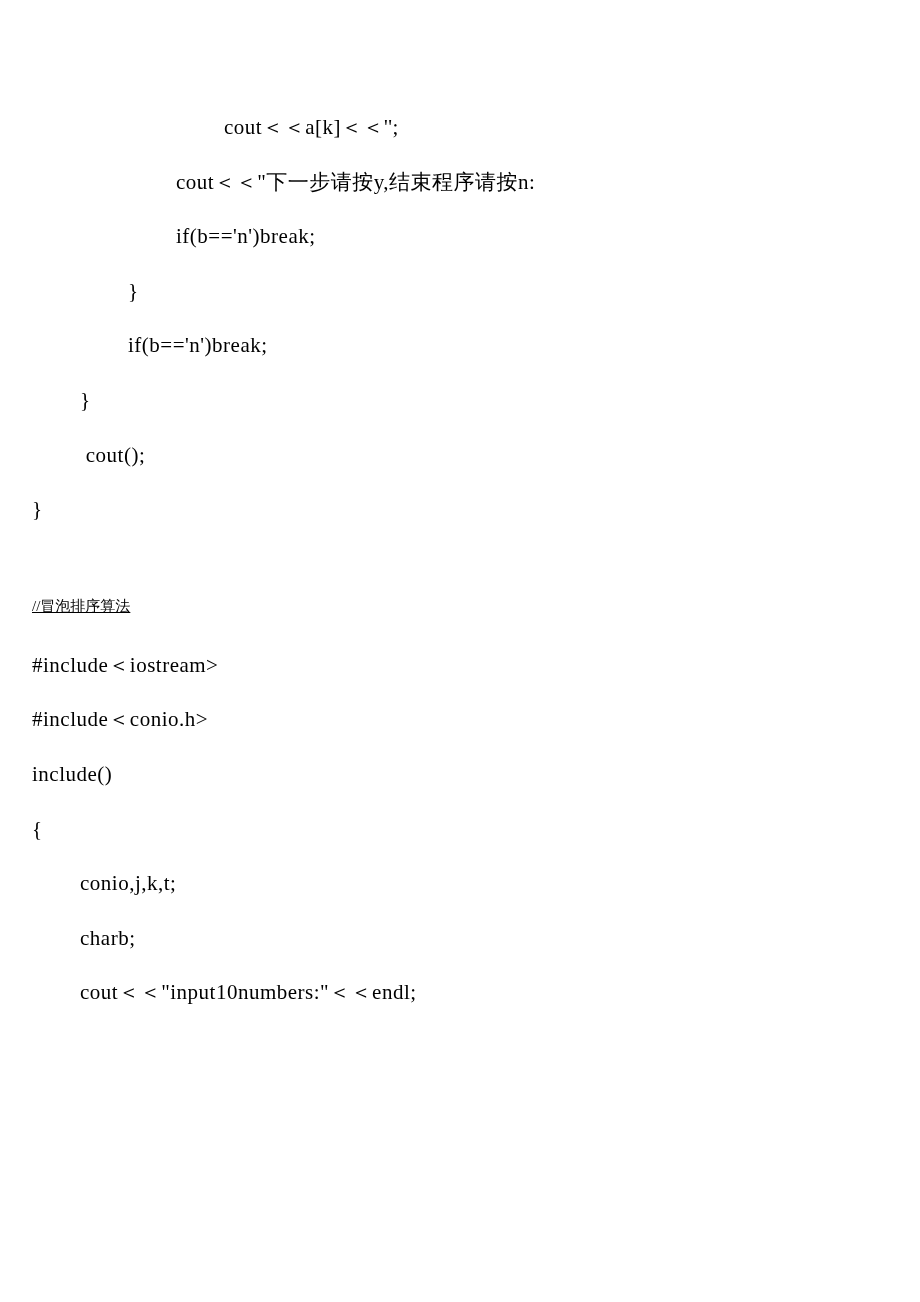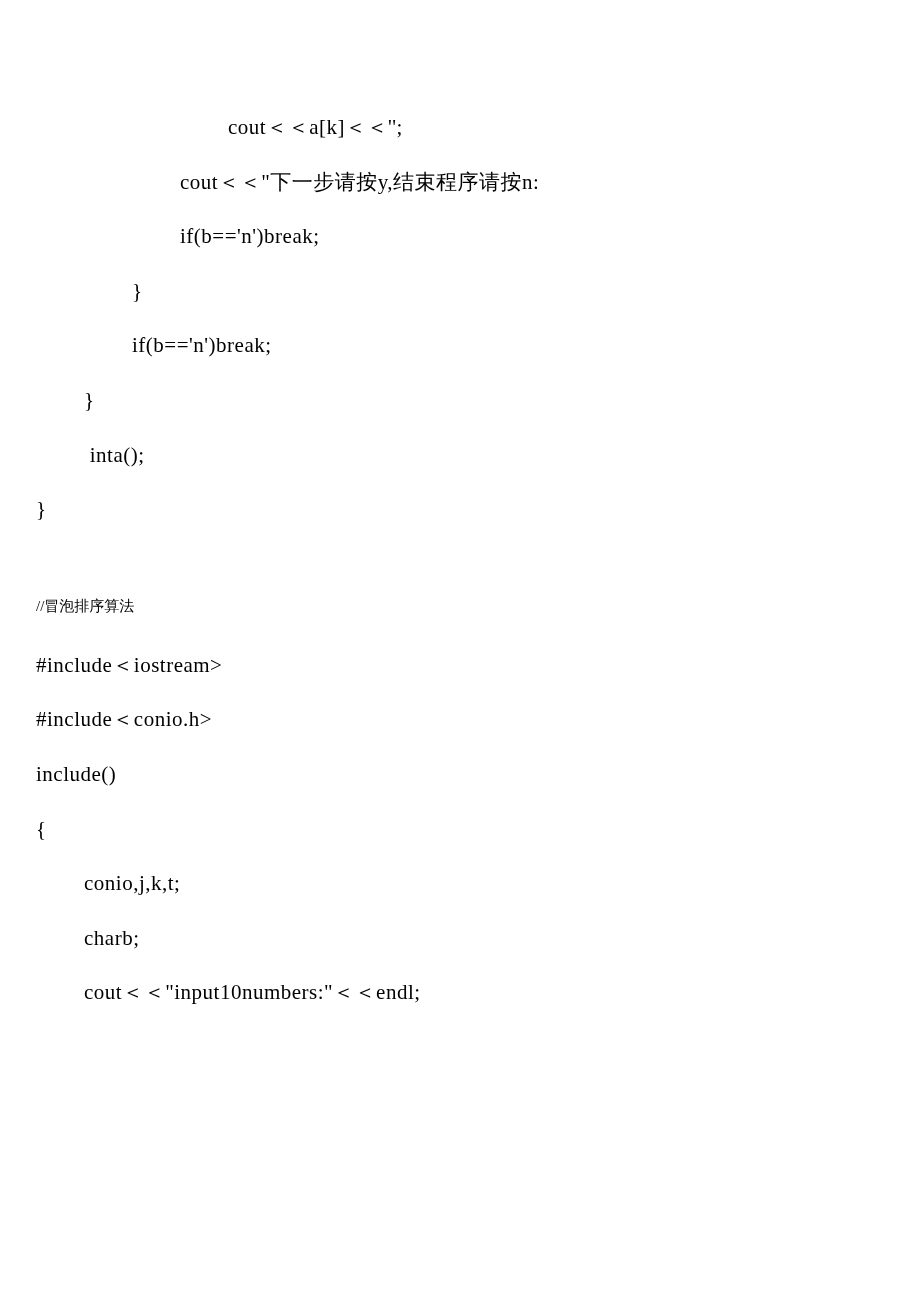--- a/index.html
+++ b/index.html
@@ -11,52 +11,54 @@
       width: 920px;
       height: 1302px;
       background: #ffffff;
       font-family: "SimSun", "宋体", serif;
       font-size: 21px;
       color: #000000;
       padding: 100px 0 0 0;
       line-height: 2.6;
     }
     .content {
-      padding-left: 84px;
+      padding-left: 60px;
+      margin-left: 20px;
     }
     .line {
       white-space: pre;
       letter-spacing: 0.5px;
     }
     .indent1 {
       padding-left: 48px;
     }
     .indent2 {
       padding-left: 96px;
     }
     .indent3 {
       padding-left: 144px;
     }
     .comment {
       font-size: 15px;
       margin-top: 50px;
       margin-bottom: 12px;
+      text-decoration: underline;
     }
   </style>
 </head>
 <body>
 
 <div class="content">
   <div class="line indent3">cout＜＜a[k]＜＜'';</div>
   <div class="line indent2">cout＜＜"下一步请按y,结束程序请按n:</div>
   <div class="line indent2">if(b=='n')break;</div>
   <div class="line indent1">}</div>
   <div class="line indent1">if(b=='n')break;</div>
   <div class="line">}</div>
-  <div class="line"> inta();</div>
+  <div class="line"> cout();</div>
   <div class="line" style="margin-left:-48px">}</div>
 
   <div class="comment" style="margin-left:-48px">//冒泡排序算法</div>
 
   <div class="line" style="margin-left:-48px">#include＜iostream&gt;</div>
   <div class="line" style="margin-left:-48px">#include＜conio.h&gt;</div>
   <div class="line" style="margin-left:-48px">include()</div>
   <div class="line" style="margin-left:-48px">{</div>
   <div class="line">conio,j,k,t;</div>
   <div class="line">charb;</div>

